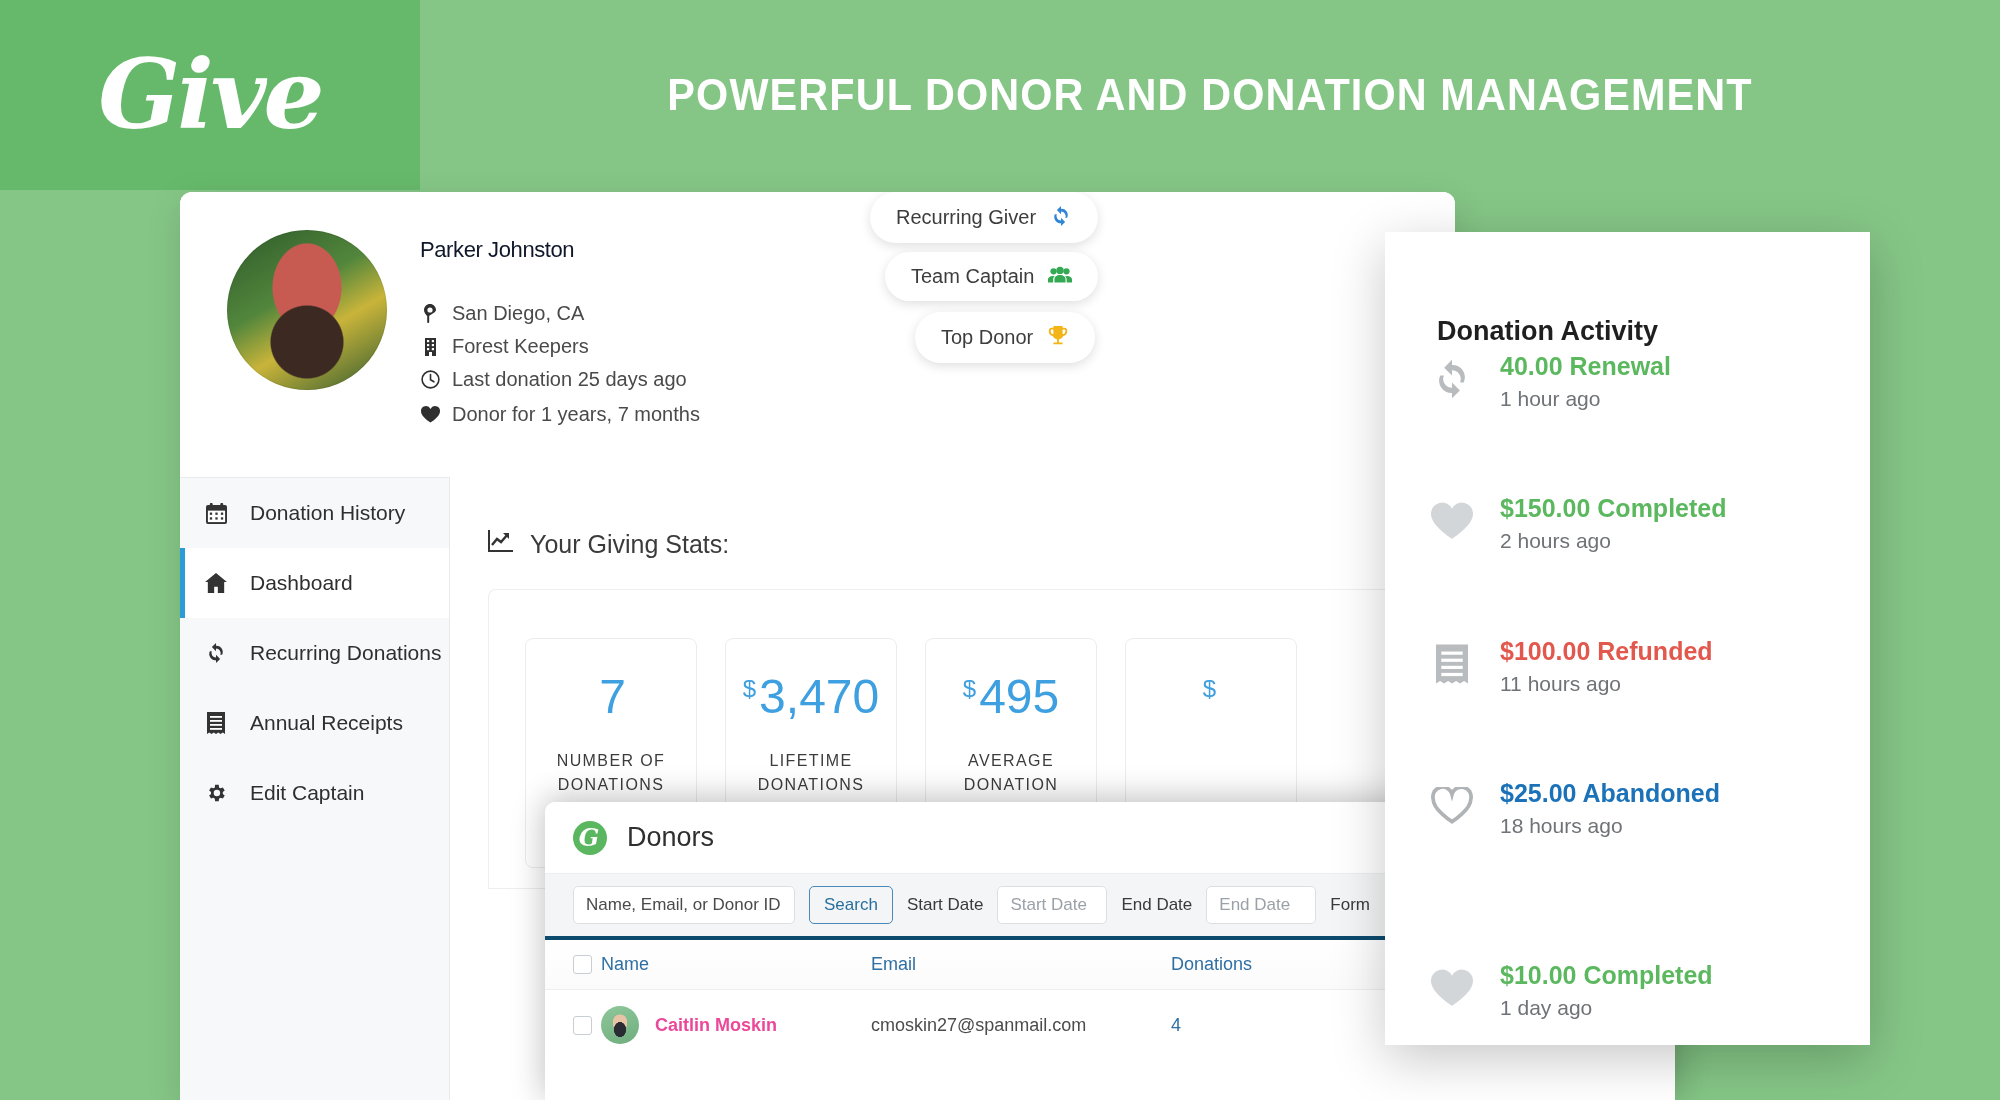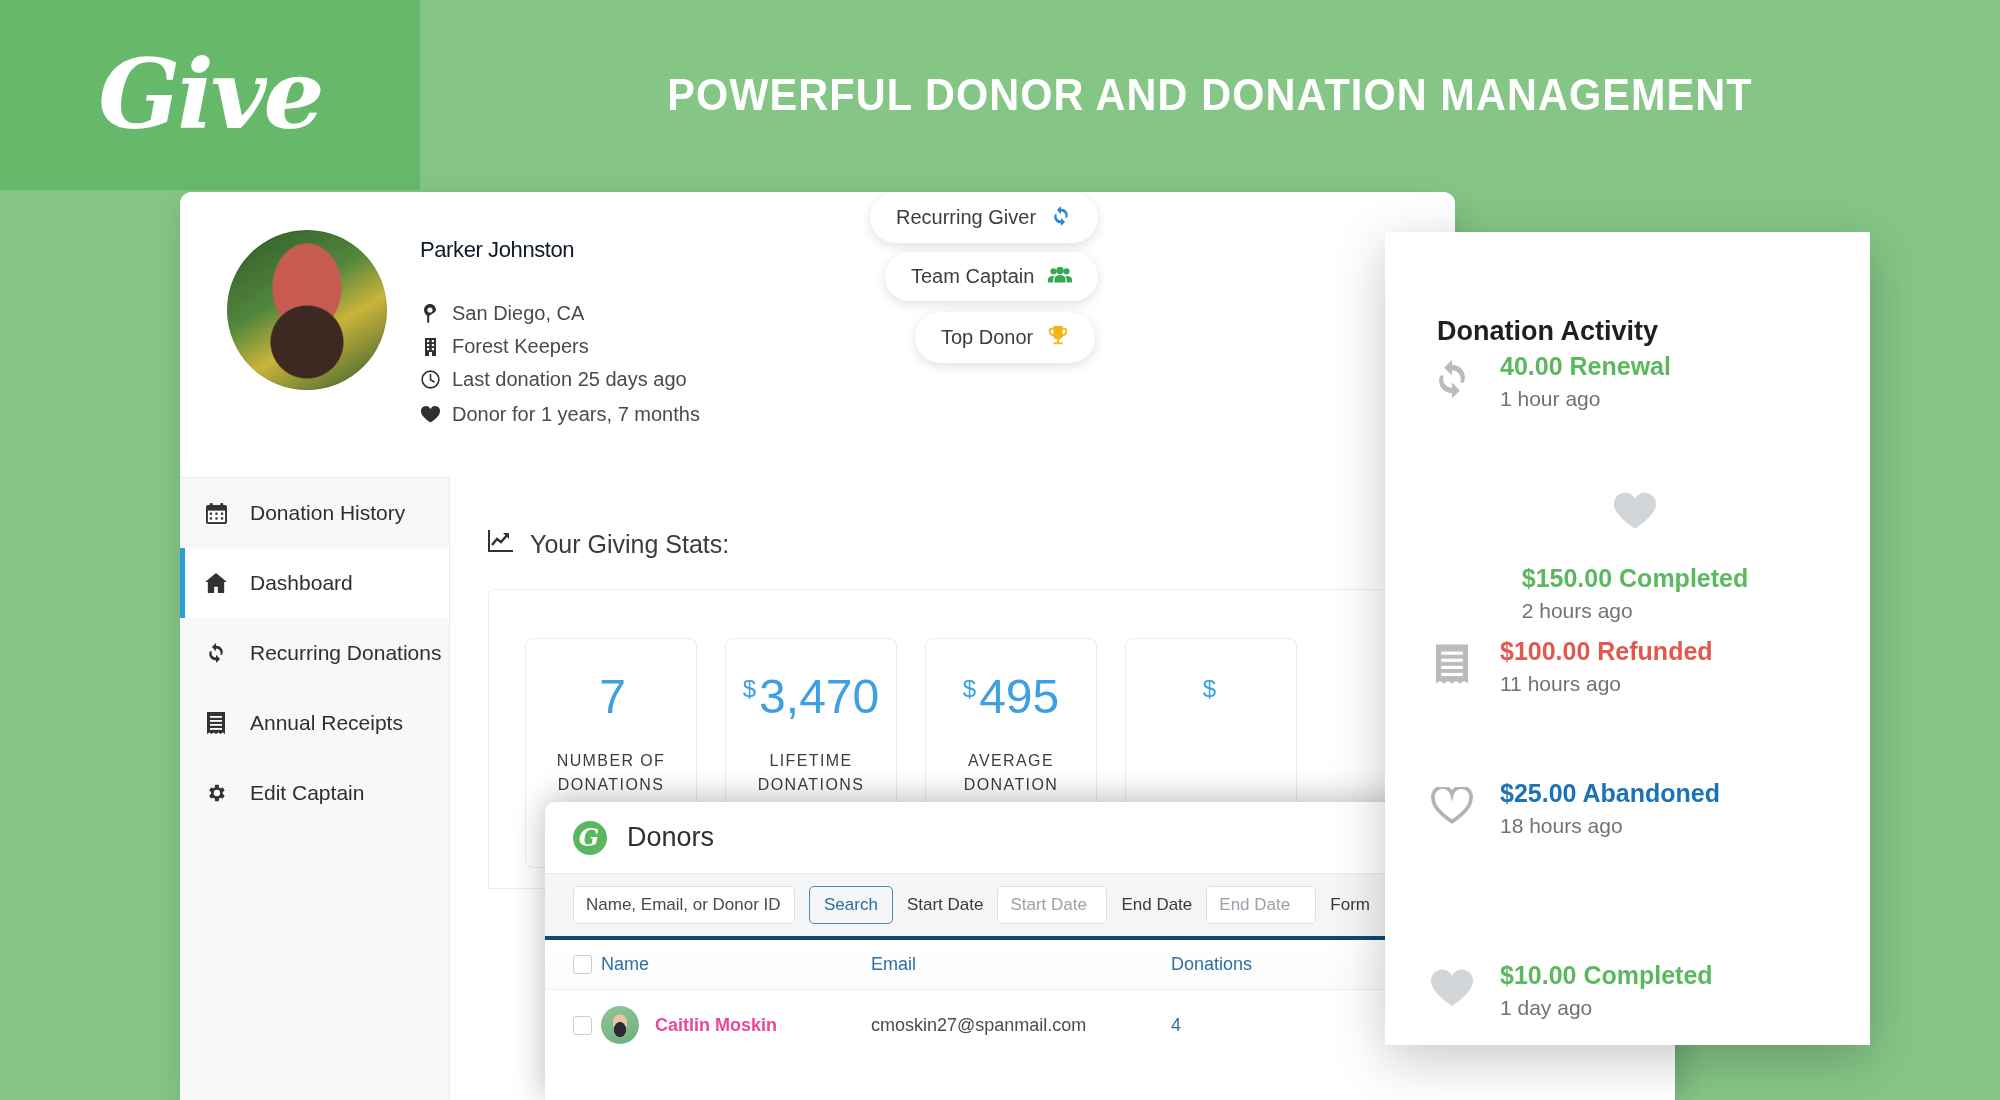--- a/index.html
+++ b/index.html
@@ -225,21 +225,21 @@
   }
   #activity-title {
     position: absolute; left: 52px; top: 52px;
     font-size: 27px; font-weight: 700; color: #1f1f1f; margin-top: 32px;
   }
   .act-item {
     position: absolute; left: 45px; right: 30px;
     display: flex; align-items: center; gap: 26px;
   }
   #act-0 { top: 118px; }
-  #act-1 { top: 260px; flex-direction: column; }
+  #act-1 { top: 260px; }
   #act-2 { top: 403px; }
   #act-3 { top: 545px; }
   #act-4 { top: 687px; margin-top: 40px; }
   .act-ico { width: 44px; text-align: center; font-size: 36px; color: #b9bcbe; line-height: 1; flex: none; }
   .act-amount { font-size: 25px; font-weight: 700; line-height: 1.35; }
   .act-time { font-size: 21px; color: #6f7276; line-height: 1.4; }
 </style>
 </head>
 <body>
 

